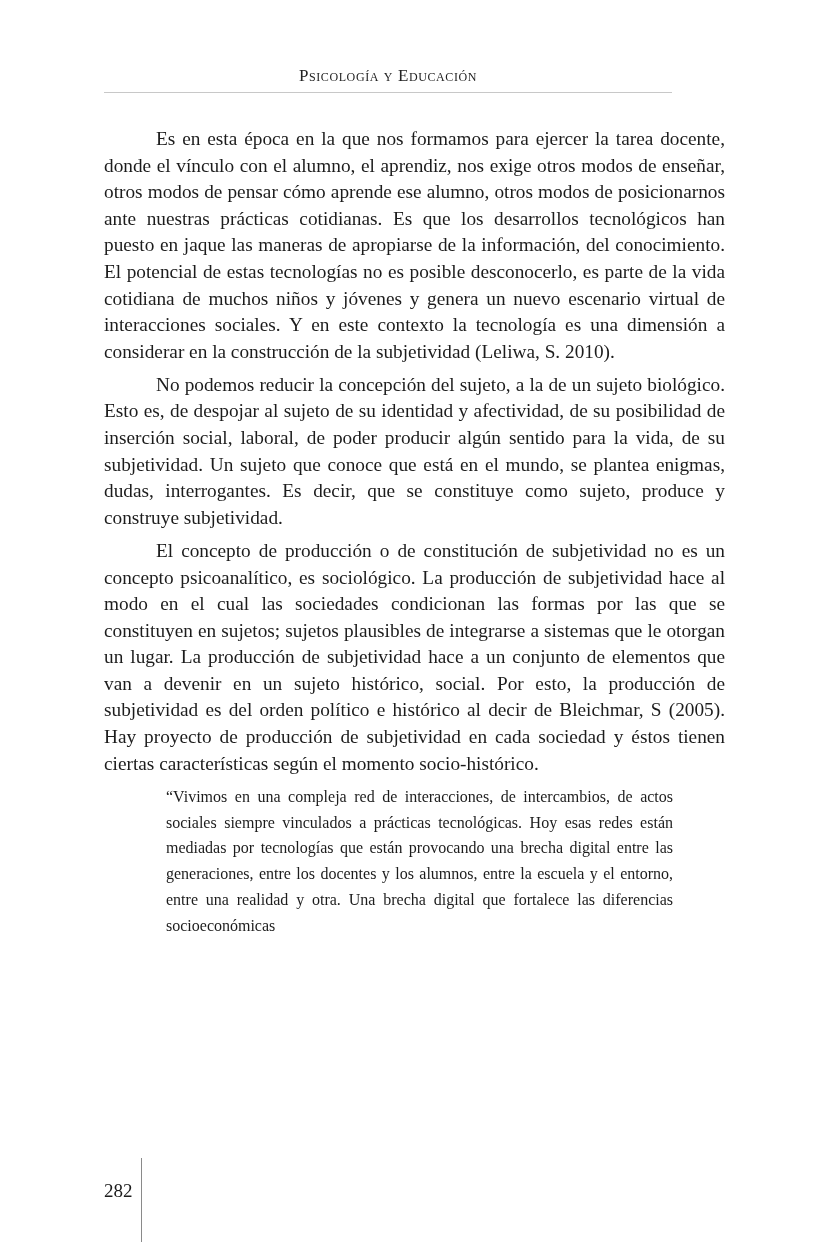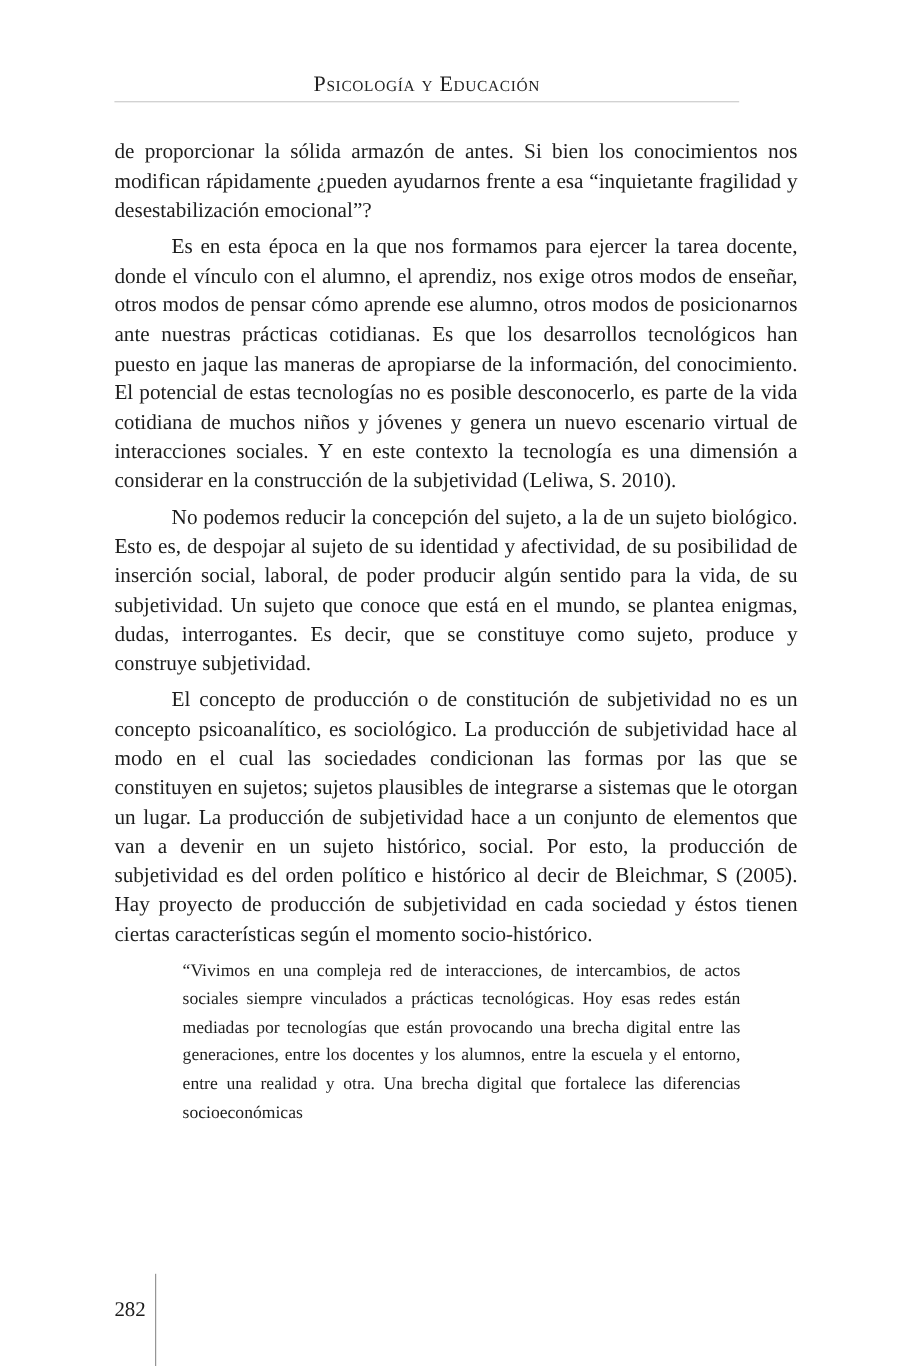--- a/index.html
+++ b/index.html
@@ -14,21 +14,21 @@
       overflow: hidden;
       font-family: "Liberation Serif", "DejaVu Serif", serif;
       color: #1c1c1c;
     }
     .running-header {
       position: absolute;
       left: 104px;
       top: 66px;
       width: 568px;
       text-align: center;
-      font-size: 20px;
+      font-size: 17px;
       letter-spacing: 0.6px;
       font-variant: small-caps;
       color: #222;
     }
     .header-rule {
       position: absolute;
       left: 104px;
       top: 92px;
       width: 568px;
       height: 1px;
@@ -77,21 +77,20 @@
       background: #8a8a8a;
     }
   </style>
 </head>
 <body>
 
 <div class="running-header">Psicología y Educación</div>
 <div class="header-rule"></div>
 
 <div class="body-text">
-  <p class="para">de proporcionar la sólida armazón de antes. Si bien los conocimientos nos modifican rápidamente ¿pueden ayudarnos frente a esa “inquietante fragilidad y desestabilización emocional”?</p>
   <p class="para indent">Es en esta época en la que nos formamos para ejercer la tarea docente, donde el vínculo con el alumno, el aprendiz, nos exige otros modos de enseñar, otros modos de pensar cómo aprende ese alumno, otros modos de posicionarnos ante nuestras prácticas cotidianas. Es que los desarrollos tecnológicos han puesto en jaque las maneras de apropiarse de la información, del conocimiento. El potencial de estas tecnologías no es posible desconocerlo, es parte de la vida cotidiana de muchos niños y jóvenes y genera un nuevo escenario virtual de interacciones sociales. Y en este contexto la tecnología es una dimensión a considerar en la construcción de la subjetividad (Leliwa, S. 2010).</p>
   <p class="para indent">No podemos reducir la concepción del sujeto, a la de un sujeto biológico. Esto es, de despojar al sujeto de su identidad y afectividad, de su posibilidad de inserción social, laboral, de poder producir algún sentido para la vida, de su subjetividad. Un sujeto que conoce que está en el mundo, se plantea enigmas, dudas, interrogantes. Es decir, que se constituye como sujeto, produce y construye subjetividad.</p>
   <p class="para indent">El concepto de producción o de constitución de subjetividad no es un concepto psicoanalítico, es sociológico. La producción de subjetividad hace al modo en el cual las sociedades condicionan las formas por las que se constituyen en sujetos; sujetos plausibles de integrarse a sistemas que le otorgan un lugar. La producción de subjetividad hace a un conjunto de elementos que van a devenir en un sujeto histórico, social. Por esto, la producción de subjetividad es del orden político e histórico al decir de Bleichmar, S (2005). Hay proyecto de producción de subjetividad en cada sociedad y éstos tienen ciertas características según el momento socio-histórico.</p>
   <p class="quote">“Vivimos en una compleja red de interacciones, de intercambios, de actos sociales siempre vinculados a prácticas tecnológicas. Hoy esas redes están mediadas por tecnologías que están provocando una brecha digital entre las generaciones, entre los docentes y los alumnos, entre la escuela y el entorno, entre una realidad y otra. Una brecha digital que fortalece las diferencias socioeconómicas</p>
 </div>
 
 <div class="page-number">282</div>
 <div class="page-rule"></div>
 
 </body></html>

